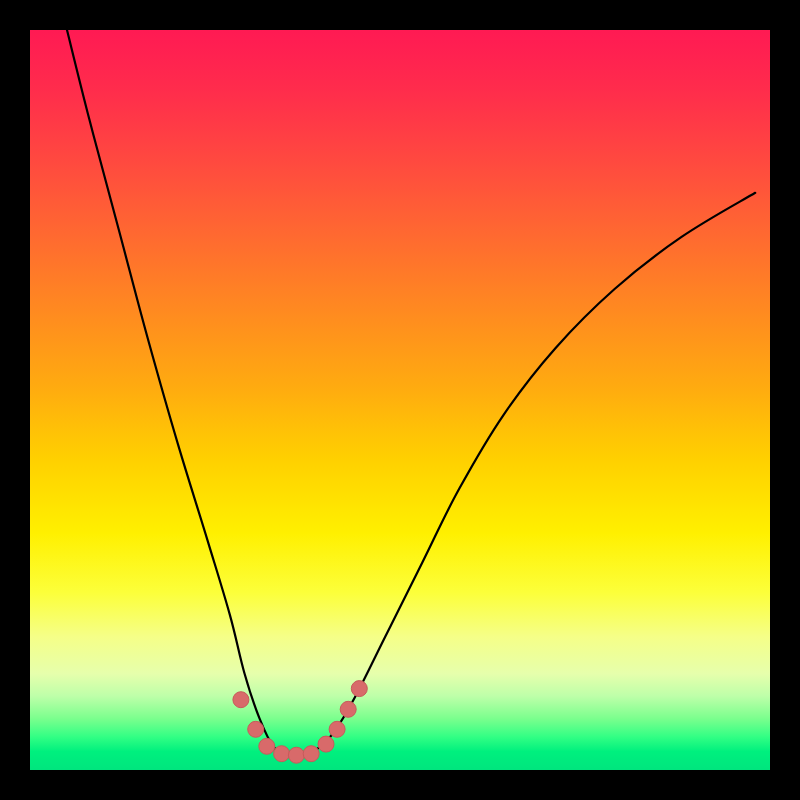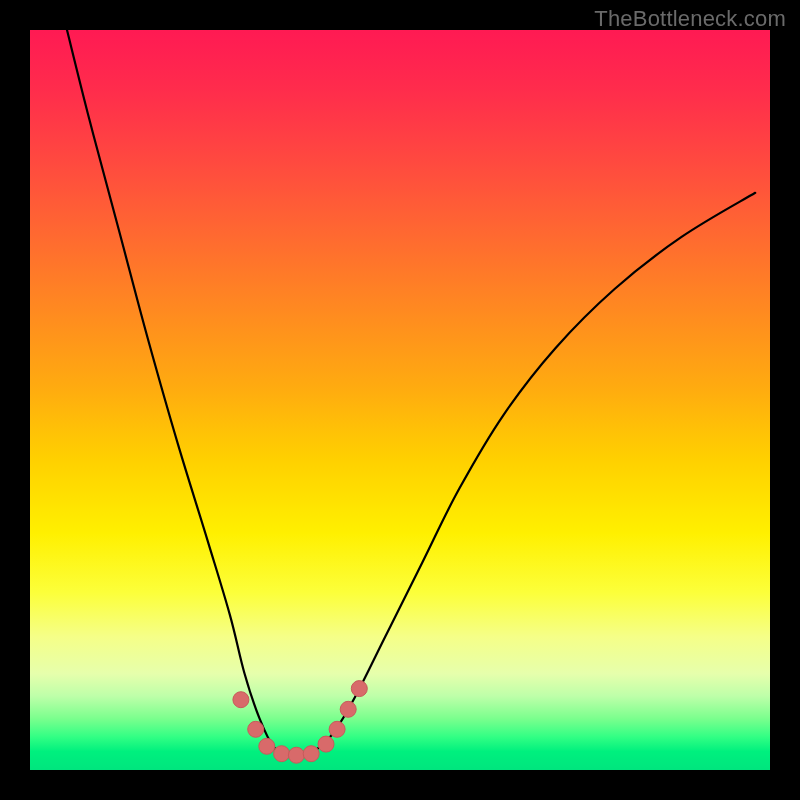--- a/index.html
+++ b/index.html
@@ -62,21 +62,20 @@
     font-size: 22px;
     font-weight: 500;
     letter-spacing: 0.2px;
     user-select: none;
   }
 </style>
 </head>
 <body>
 
 <div class="frame">
-  <div class="watermark">TheBottleneck.com</div>
 
   <div class="plot-area">
     <div class="gradient"></div>
 
     <svg class="curve" viewBox="0 0 740 740" preserveAspectRatio="none">
       <path id="curve-path" fill="none" stroke="#000000" stroke-width="2.2" stroke-linecap="round" stroke-linejoin="round" d="M 37.0 0.0 C 41.0 16.0, 49.9 52.8, 59.2 88.8 C 68.5 124.8, 78.1 159.8, 88.8 199.8 C 99.5 239.8, 107.7 272.2, 118.4 310.8 C 129.1 349.4, 137.3 378.4, 148.0 414.4 C 158.7 450.4, 168.3 480.0, 177.6 510.6 C 186.9 541.2, 193.1 560.6, 199.8 584.6 C 206.5 608.6, 209.3 625.2, 214.6 643.8 C 219.9 662.4, 224.1 674.9, 229.4 688.2 C 234.7 701.5, 238.9 711.1, 244.2 717.8 C 249.5 724.5, 253.7 723.9, 259.0 725.2 C 264.3 726.5, 268.5 726.5, 273.8 725.2 C 279.1 723.9, 283.3 721.8, 288.6 717.8 C 293.9 713.8, 296.7 712.3, 303.4 703.0 C 310.1 693.7, 316.3 683.3, 325.6 666.0 C 334.9 648.7, 343.2 630.8, 355.2 606.8 C 367.2 582.8, 378.9 559.4, 392.2 532.8 C 405.5 506.2, 414.5 485.4, 429.2 458.8 C 443.9 432.2, 456.3 410.1, 473.6 384.8 C 490.9 359.5, 505.4 340.8, 525.4 318.2 C 545.4 295.6, 562.0 279.0, 584.6 259.0 C 607.2 239.0, 625.9 224.5, 651.2 207.2 C 676.5 189.9, 711.9 170.8, 725.2 162.8"></path>
       <g id="marker-group">
           <circle cx="210.9" cy="669.7" r="8" fill="#d86a6a" stroke="#c75a5a" stroke-width="1"></circle>
           <circle cx="225.7" cy="699.3" r="8" fill="#d86a6a" stroke="#c75a5a" stroke-width="1"></circle>
           <circle cx="236.8" cy="716.3" r="8" fill="#d86a6a" stroke="#c75a5a" stroke-width="1"></circle>

